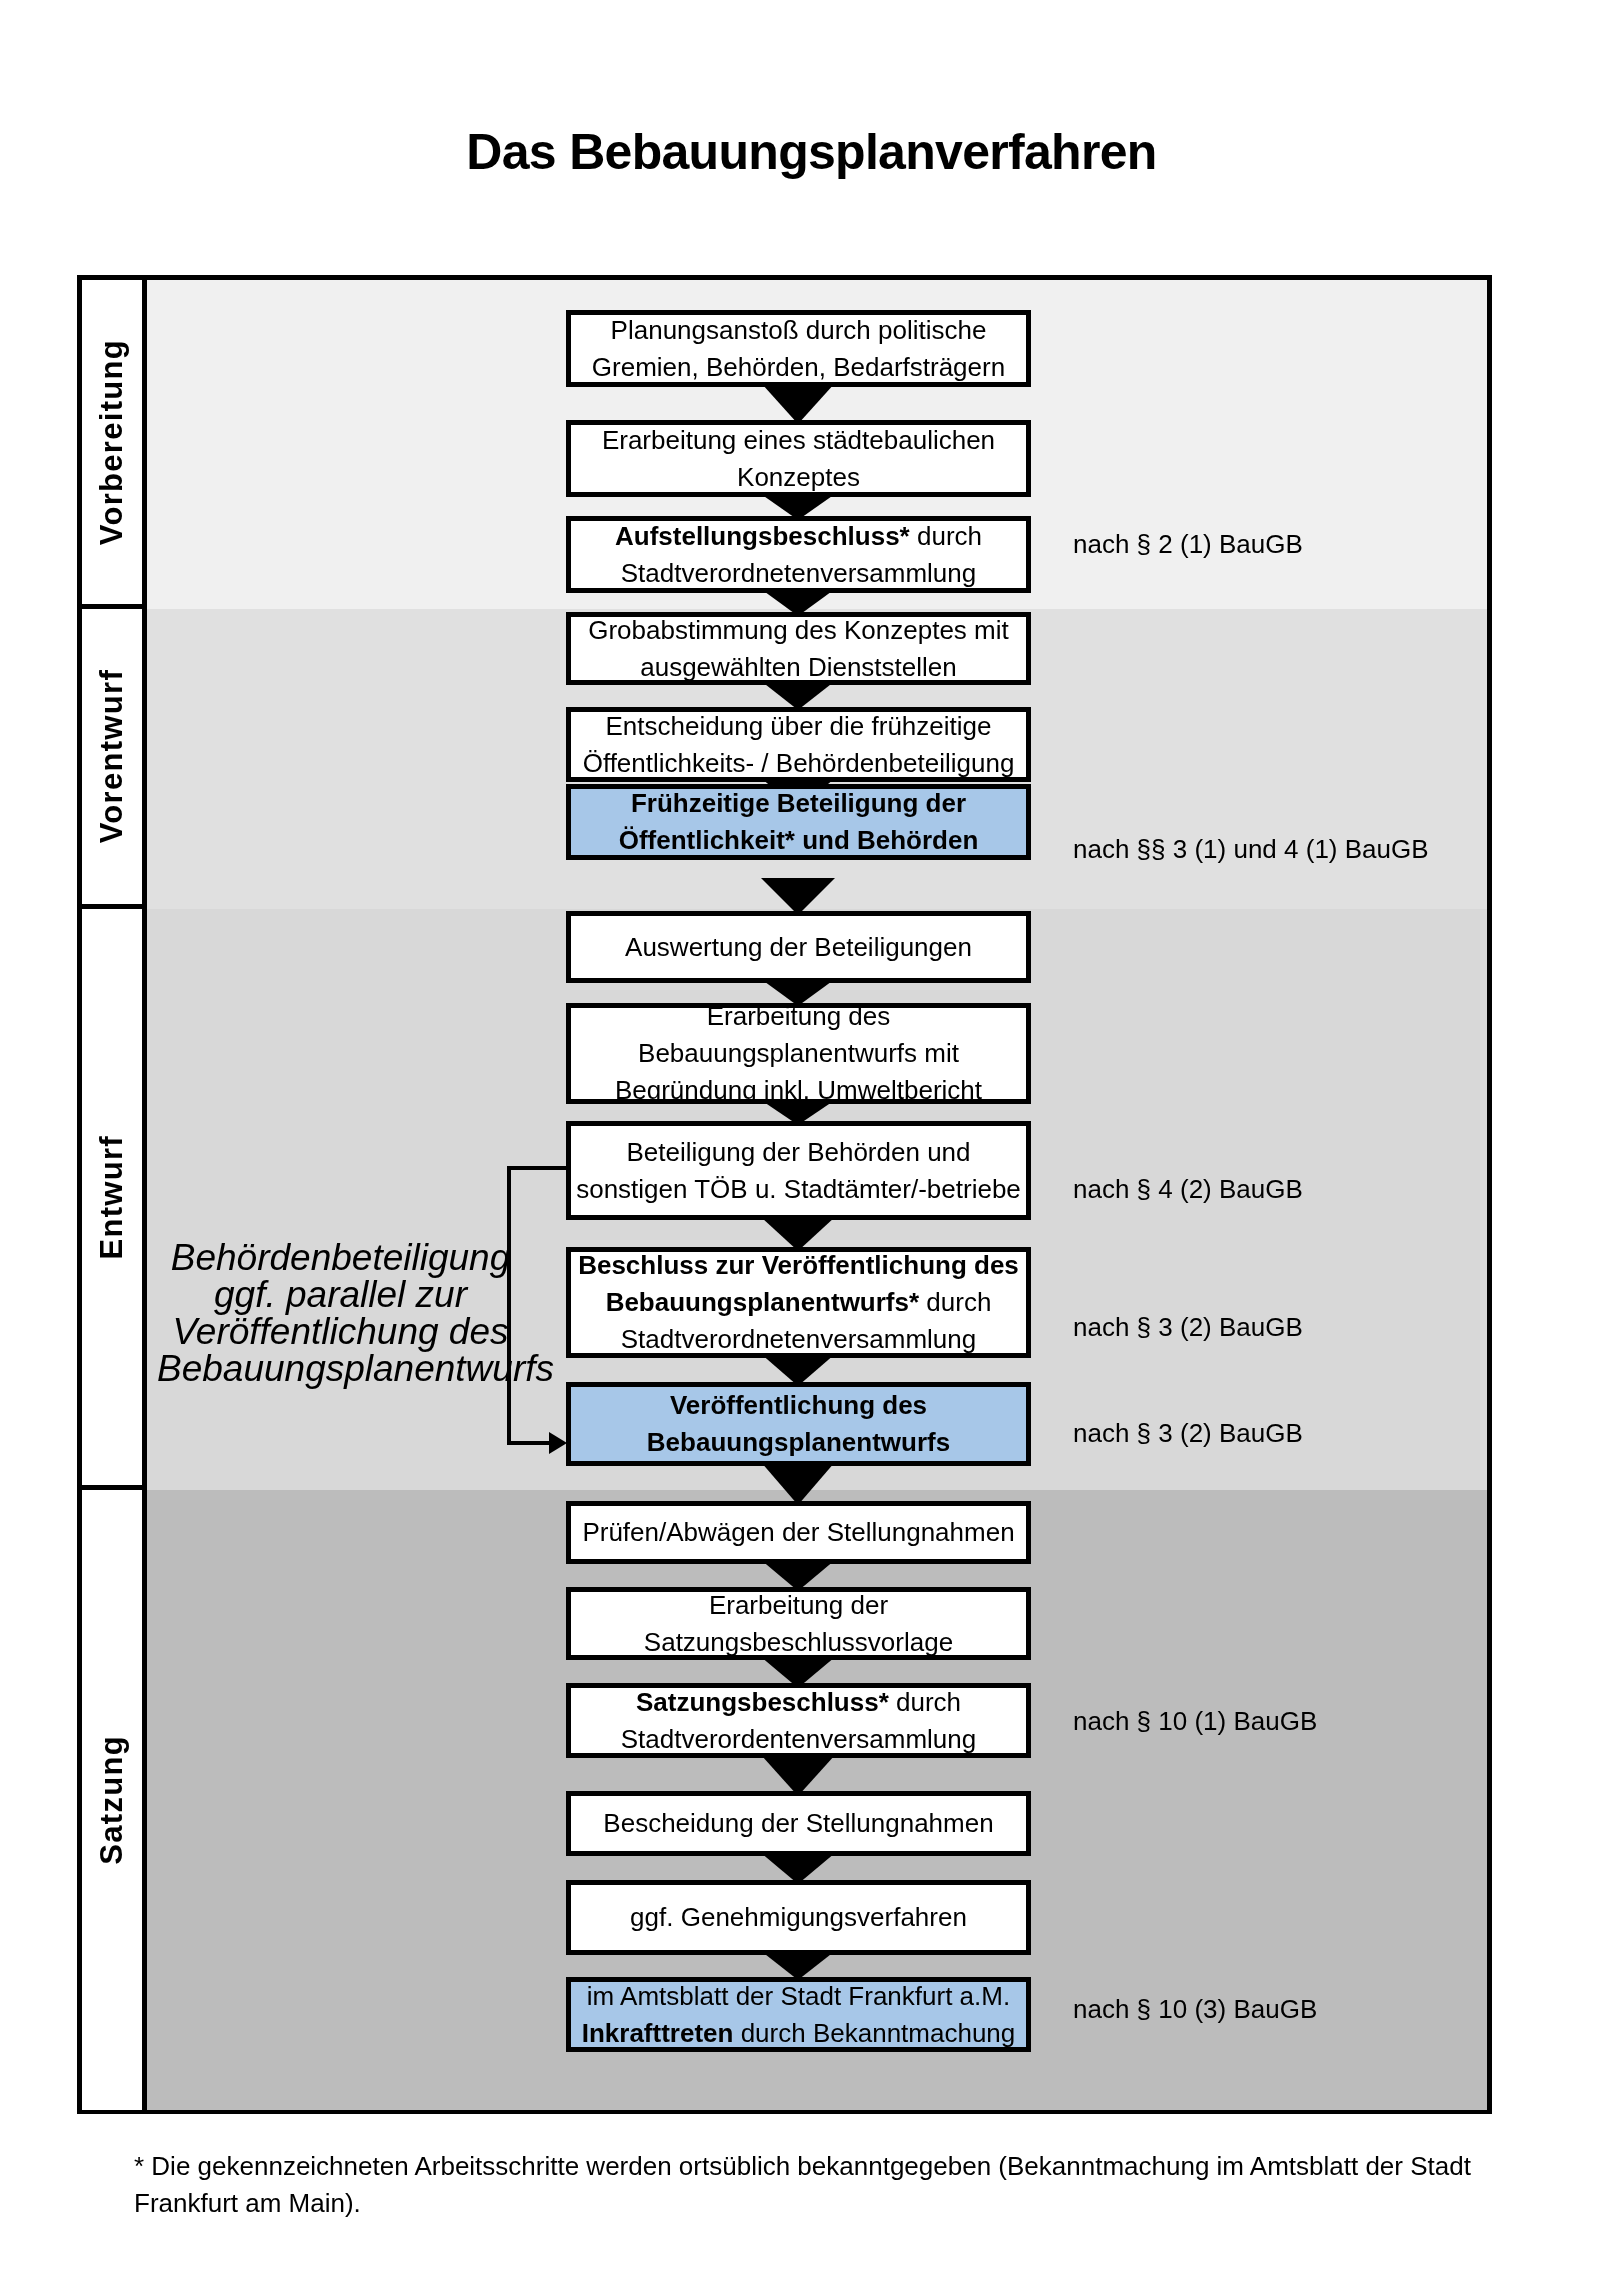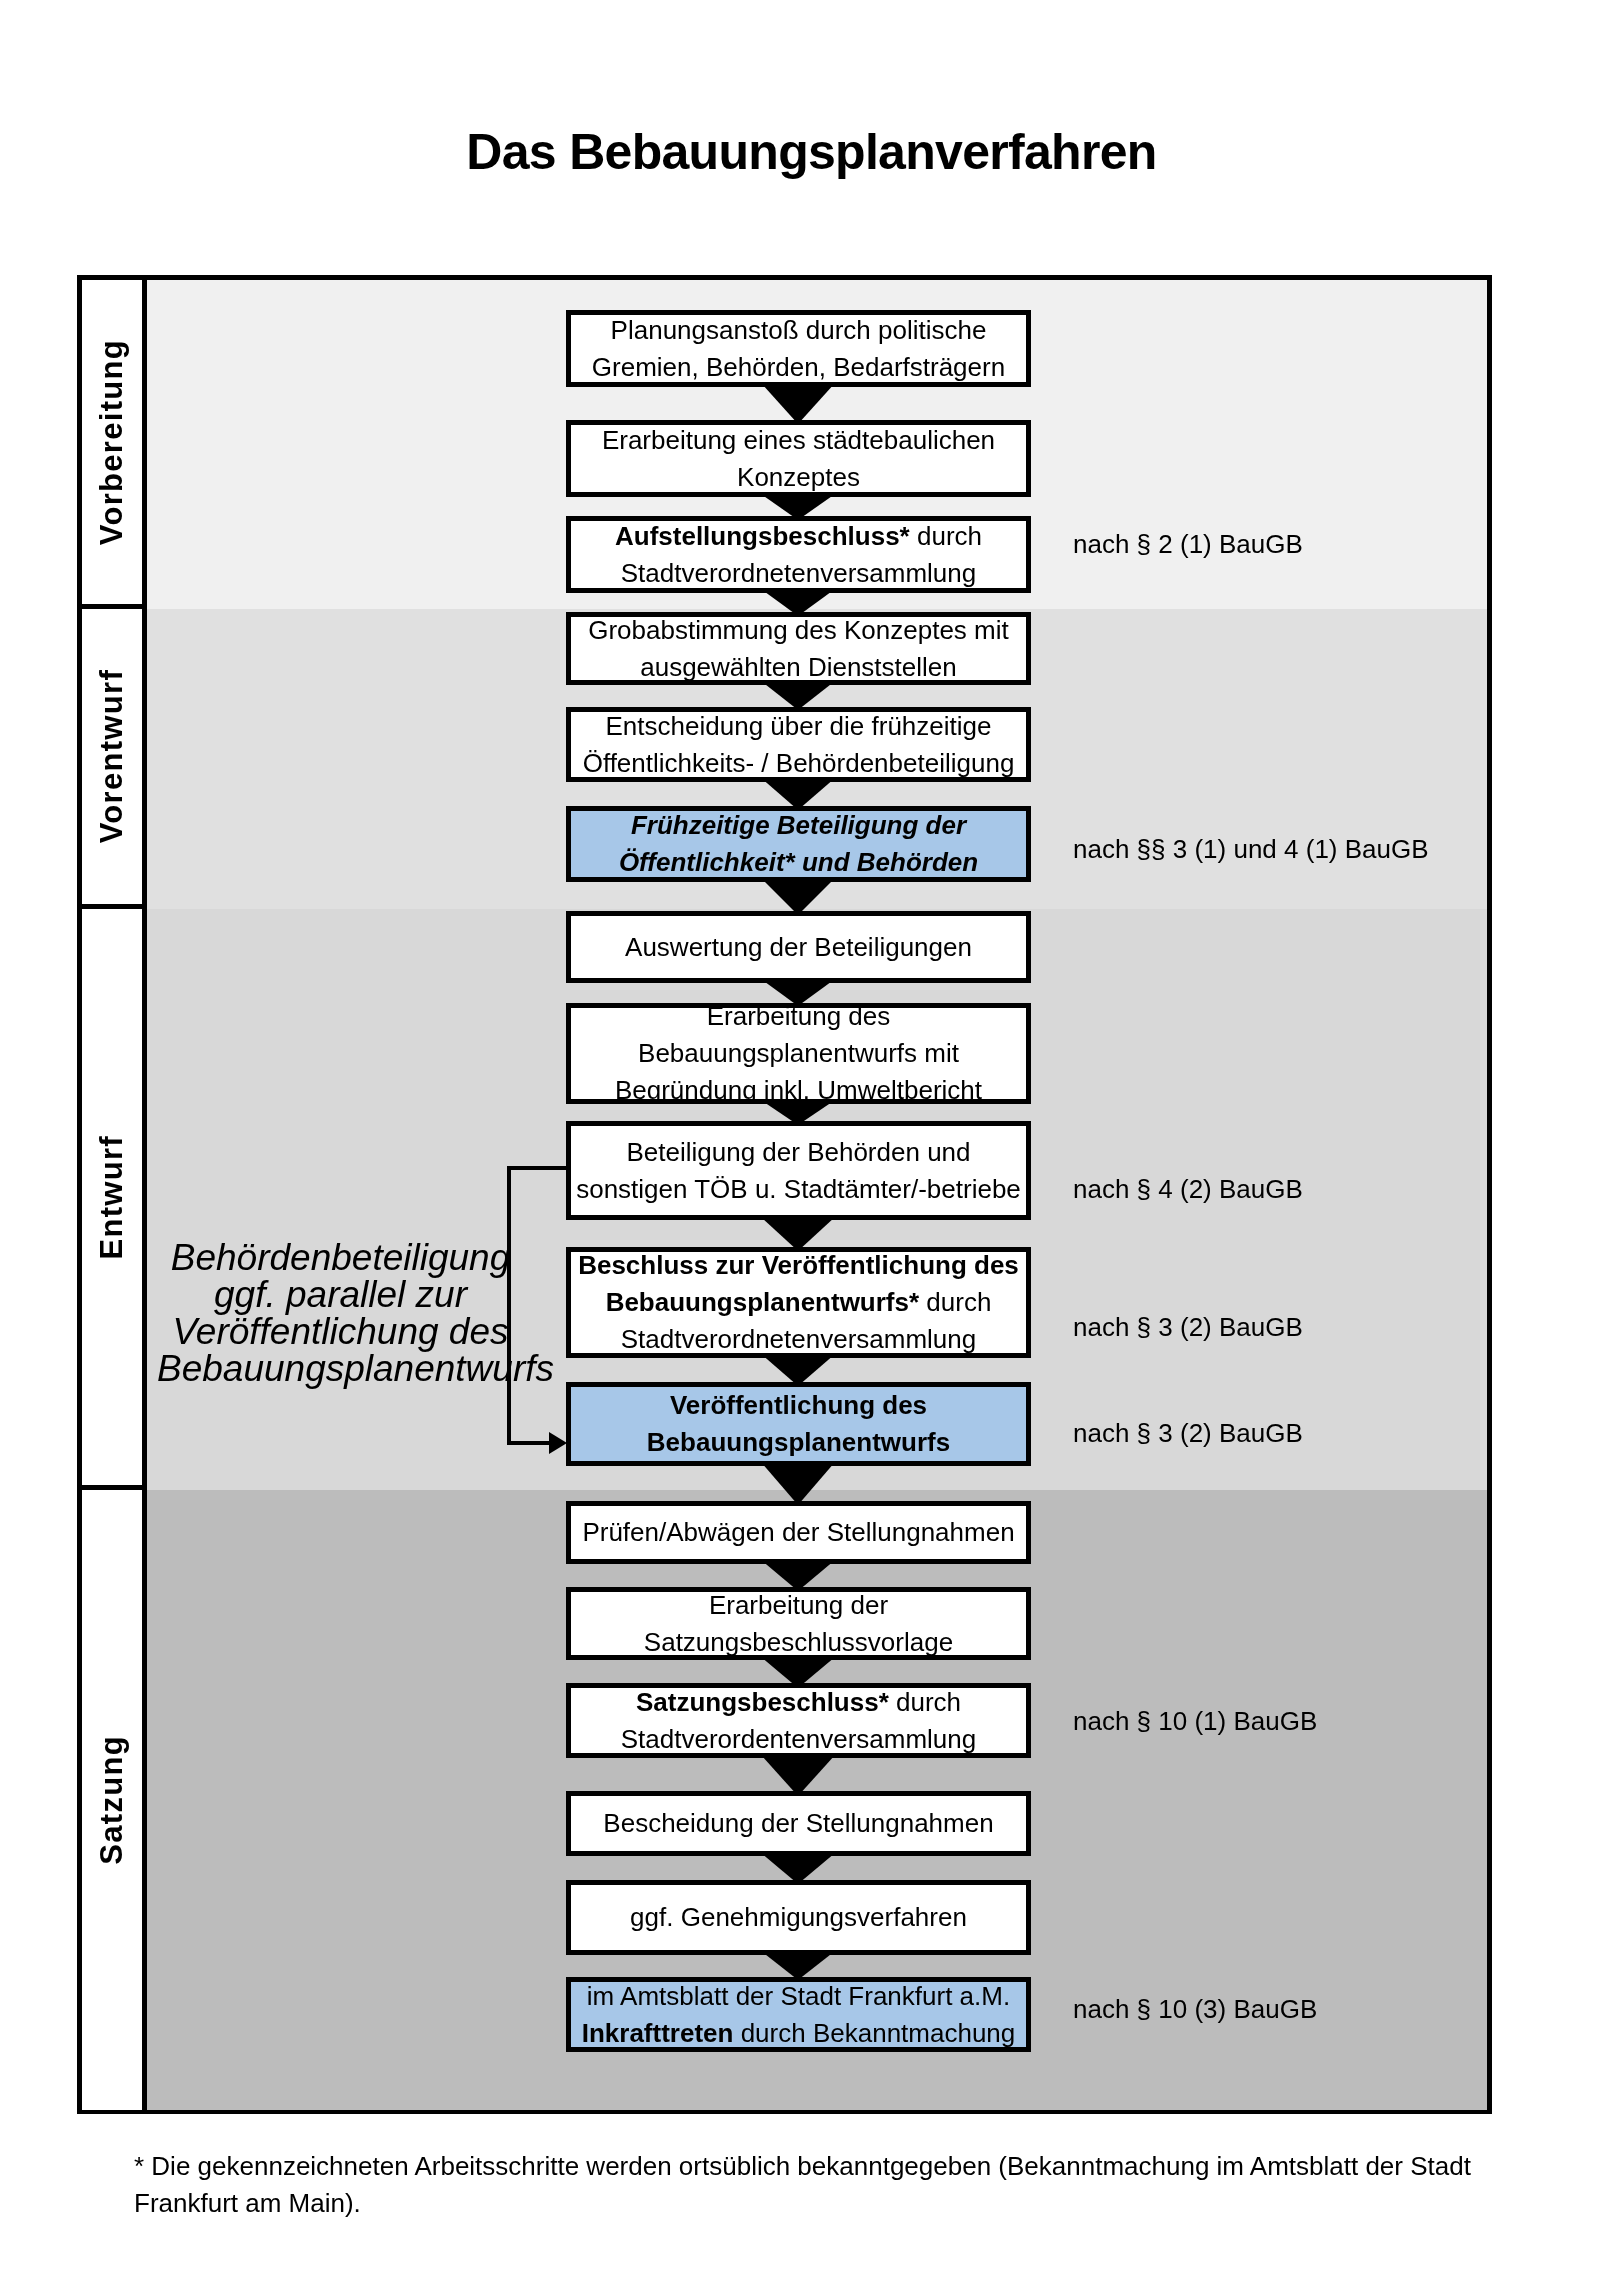--- a/index.html
+++ b/index.html
@@ -125,21 +125,21 @@
       <div class="step-box" style="top: 612px; height: 73px; background-color: rgb(255, 255, 255);">
         <div class="ln"><span>Grobabstimmung des Konzeptes mit</span></div>
         <div class="ln"><span>ausgewählten Dienststellen</span></div>
       </div>
       <div class="flow-arrow" style="left: 761px; top: 681px; border-top: 29.5px solid rgb(0, 0, 0);"></div>
       <div class="step-box" style="top: 707px; height: 75px; background-color: rgb(255, 255, 255);">
         <div class="ln"><span>Entscheidung über die frühzeitige</span></div>
         <div class="ln"><span>Öffentlichkeits- / Behördenbeteiligung</span></div>
       </div>
       <div class="flow-arrow" style="left: 761px; top: 778px; border-top: 32px solid rgb(0, 0, 0);"></div>
-      <div class="step-box" style="top: 806px; height: 76px; background-color: rgb(167, 199, 232); font-style: italic;">
+      <div class="step-box" style="top: 784px; height: 76px; background-color: rgb(167, 199, 232);">
         <div class="ln"><b>Frühzeitige Beteiligung der</b></div>
         <div class="ln"><b>Öffentlichkeit* und Behörden</b></div>
       </div>
       <div class="flow-arrow" style="left: 761px; top: 878px; border-top: 37px solid rgb(0, 0, 0);"></div>
       <div class="law-note" style="top: 834px;">nach §§ 3 (1) und 4 (1) BauGB</div>
       <div class="step-box" style="top: 911px; height: 72px; background-color: rgb(255, 255, 255);">
         <div class="ln"><span>Auswertung der Beteiligungen</span></div>
       </div>
       <div class="flow-arrow" style="left: 761px; top: 979px; border-top: 27.5px solid rgb(0, 0, 0);"></div>
       <div class="step-box" style="top: 1003px; height: 101px; background-color: rgb(255, 255, 255);">

